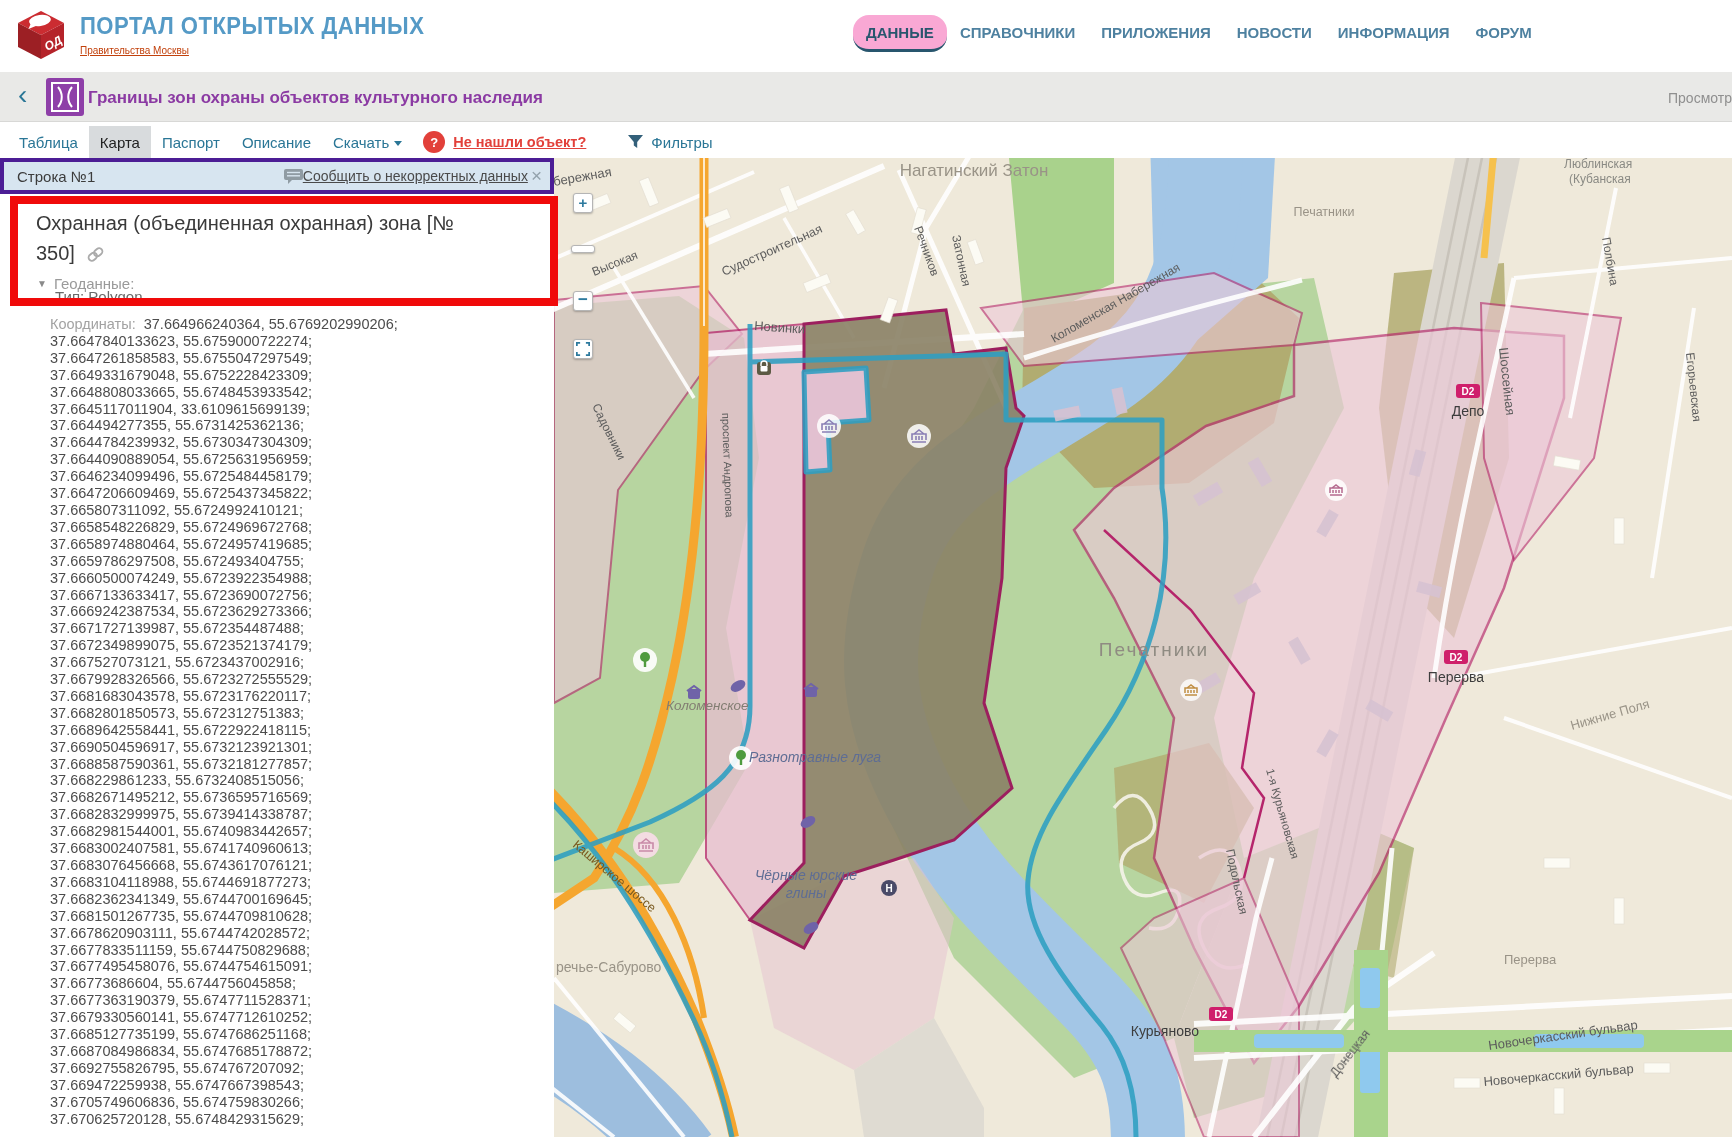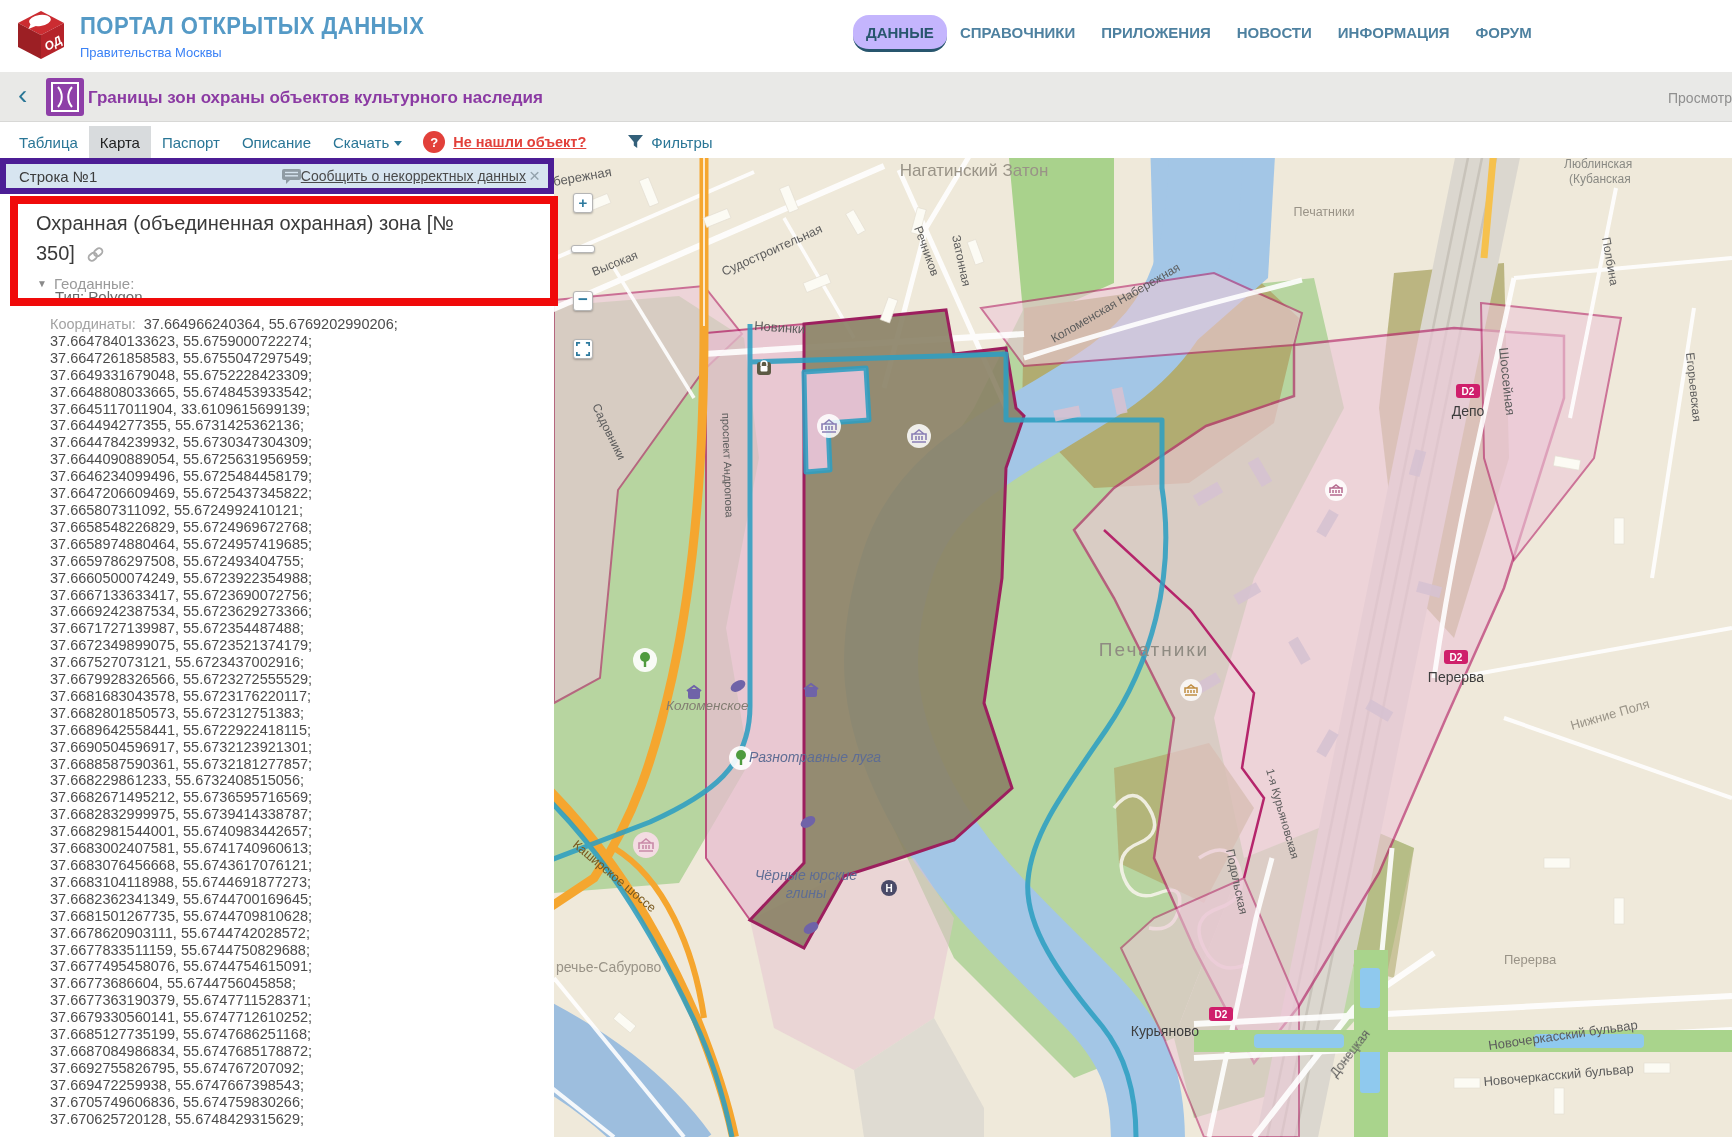--- a/index.html
+++ b/index.html
@@ -4,45 +4,45 @@
 <style>
   * { margin:0; padding:0; box-sizing:border-box; }
   html,body { width:1732px; height:1137px; overflow:hidden; background:#fff;
     font-family:"Liberation Sans", sans-serif; position:relative; }
 
   
   #header { position:absolute; left:0; top:0; width:1732px; height:72px; background:#fff; }
   #logo { position:absolute; left:14px; top:8px; width:54px; height:54px; }
   #brand { position:absolute; left:80px; top:13px; }
   #brand .t { font-size:23px; font-weight:bold; color:#559ac6; letter-spacing:.5px; transform:scaleX(.96); transform-origin:left; white-space:nowrap; }
-  #brand .s { font-size:13px; color:#3b82f6; margin-top:5px; }
+  #brand .s { font-size:10px; color:#c2410c; margin-top:5px;text-decoration:underline; }
   #nav { position:absolute; left:853px; top:15px; display:flex; align-items:flex-start; }
   .nav-item { font-size:15px; font-weight:bold; color:#4e81a0; padding:9px 13px 8px; cursor:pointer; white-space:nowrap; }
-  .nav-item.active { background:#c4b5fd; color:#28566e; border-bottom:3px solid #28566e;border-radius:16px; }
+  .nav-item.active { background:#f9a8d4; color:#28566e; border-bottom:3px solid #28566e;border-radius:16px; }
 
   
   #dataset-bar { position:absolute; left:0; top:72px; width:1732px; height:50px; background:#e9e9e7; border-bottom:1px solid #d8d8d6; }
   #back-btn { position:absolute; left:18px; top:8px; font-size:28px; color:#2a7696; line-height:30px; cursor:pointer; }
   #ds-icon { position:absolute; left:46px; top:6px; }
   #ds-title { position:absolute; left:88px; top:16px; font-size:17px; font-weight:600; color:#8b3aa3; }
   #views-text { position:absolute; left:1668px; top:18px; font-size:14px; color:#8f8f8f; white-space:nowrap; }
 
   
   #tabbar { position:absolute; left:0; top:122px; width:1732px; height:40px; background:#fff; display:flex; align-items:center; padding-left:8px; }
   .tab { font-size:15px; color:#2a7696; padding:8px 11px; cursor:pointer; white-space:nowrap; }
   .tab.active { background:#d8dbdd; color:#222; }
   #download-caret { display:inline-block; width:0; height:0; border-left:4px solid transparent; border-right:4px solid transparent; border-top:5px solid #2a7696; margin-left:5px; vertical-align:2px; }
   #help-badge { width:22px; height:22px; border-radius:50%; background:#e2403a; color:#fff; font-size:13px; font-weight:bold; display:flex; align-items:center; justify-content:center; margin:0 8px 0 10px; cursor:pointer; }
   #notfound-link { font-size:14.5px; font-weight:600; color:#e2403a; text-decoration:underline; cursor:pointer; white-space:nowrap; }
   #filters-group { display:flex; align-items:center; margin-left:42px; cursor:pointer; }
   #filters-label { font-size:15px; color:#2a7696; margin-left:7px; }
 
   
   #panel { position:absolute; left:0; top:158px; width:554px; height:979px; background:#fff; }
-  #panel-header { position:absolute; left:0; top:0; width:554px; height:36px; background:#d7e5f0; border:6px solid #4c1d95; display:flex; align-items:center; }
+  #panel-header { position:absolute; left:0; top:0; width:554px; height:36px; background:#d7e5f0; border:4px solid #4c1d95; display:flex; align-items:center; }
   #row-label { font-size:15px; color:#3c3c3c; margin-left:13px; }
   #panel-header .right { margin-left:auto; display:flex; align-items:center; padding-right:8px; }
   #report-link { font-size:14px; color:#4a4a4a; text-decoration:underline; cursor:pointer; white-space:nowrap; }
   #panel-close { font-size:19px; color:#93a2ac; cursor:pointer; margin-left:3px; line-height:18px; }
   #object-title { position:absolute; left:36px; top:50px; width:452px; font-size:20px; color:#3a3a3a; line-height:30px; }
   #geodata-row { position:absolute; left:37px; top:117px; font-size:15px; color:#9a9a9a; }
   #geodata-row .tri { font-size:10px; color:#8a8a8a; margin-right:7px; vertical-align:2px; }
   #type-line { position:absolute; left:55px; top:130px; font-size:15px; color:#6a6a6a; }
   #red-box { position:absolute; left:10px; top:38px; width:548px; height:110px; border:8px solid #f00a0a; z-index:6; pointer-events:none; }
   #coords-block { position:absolute; left:50px; top:158px; width:480px; font-size:14.5px; line-height:16.9px; color:#4c4c4c; }

